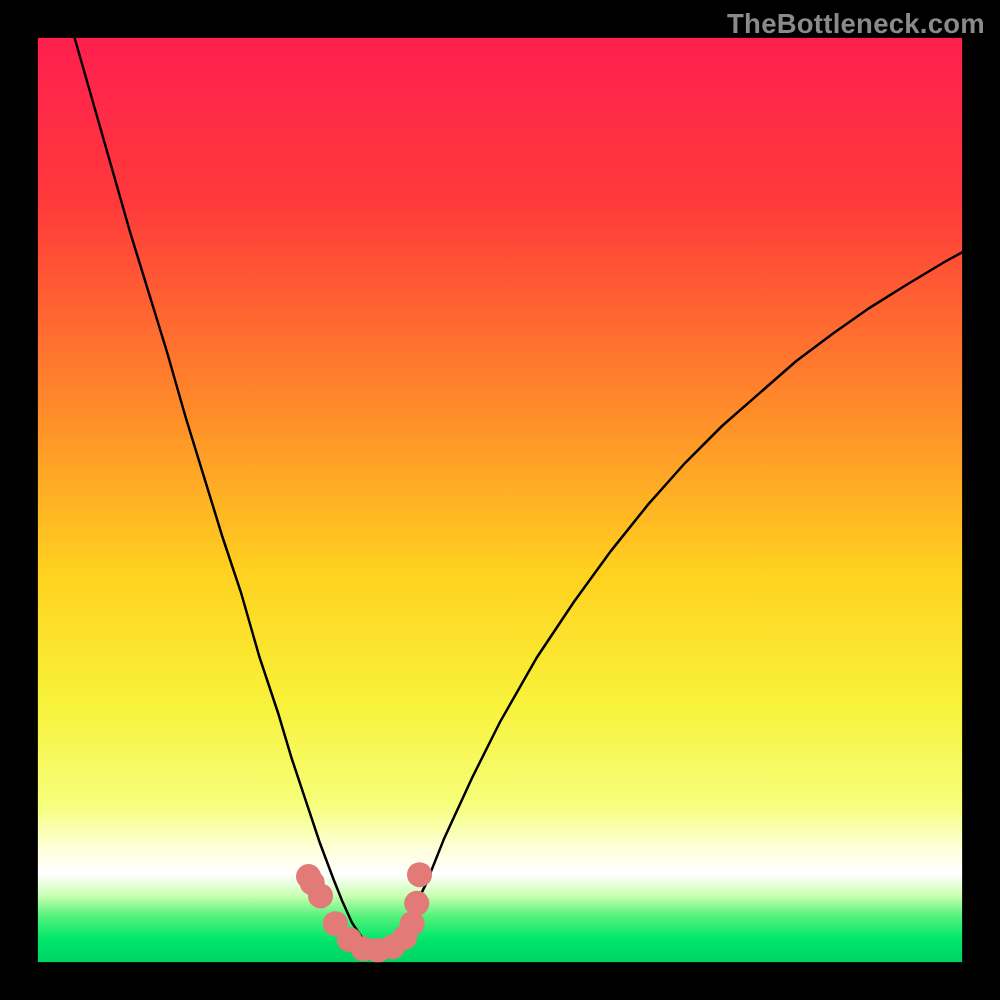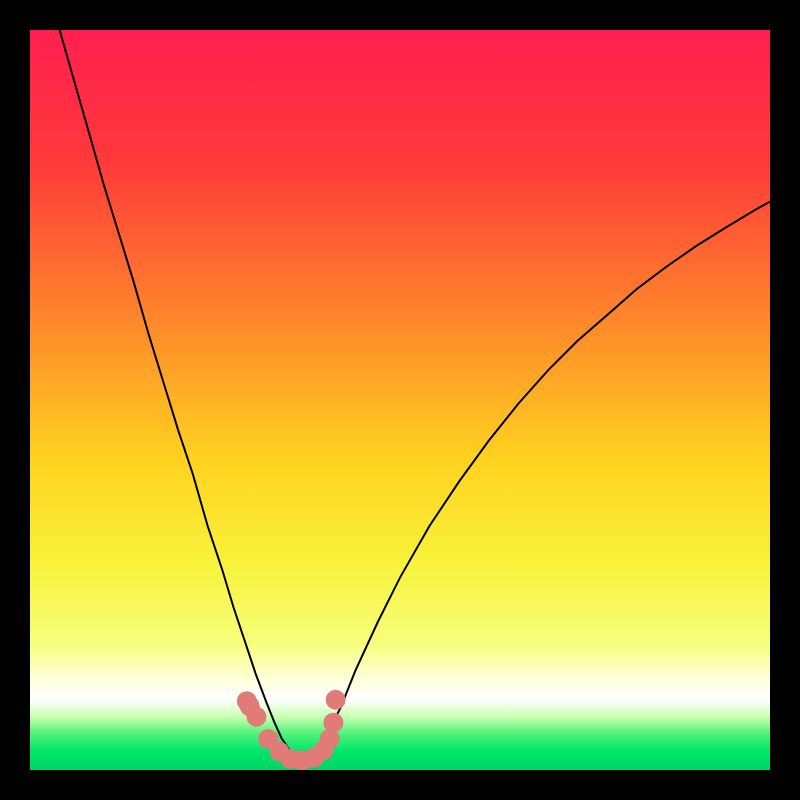--- a/index.html
+++ b/index.html
@@ -87,13 +87,14 @@
           <circle cx="260.48" cy="728.90" r="10" fill="#e27a78"></circle>
           <circle cx="272.32" cy="730.38" r="10" fill="#e27a78"></circle>
           <circle cx="284.16" cy="727.42" r="10" fill="#e27a78"></circle>
           <circle cx="293.78" cy="720.02" r="10" fill="#e27a78"></circle>
           <circle cx="299.70" cy="708.92" r="10" fill="#e27a78"></circle>
           <circle cx="303.40" cy="692.64" r="10" fill="#e27a78"></circle>
           <circle cx="305.62" cy="669.70" r="10" fill="#e27a78"></circle>
         </g>
     </svg>
   </div>
+  <div class="watermark">TheBottleneck.com</div>
 </div>
 
 </body></html>

